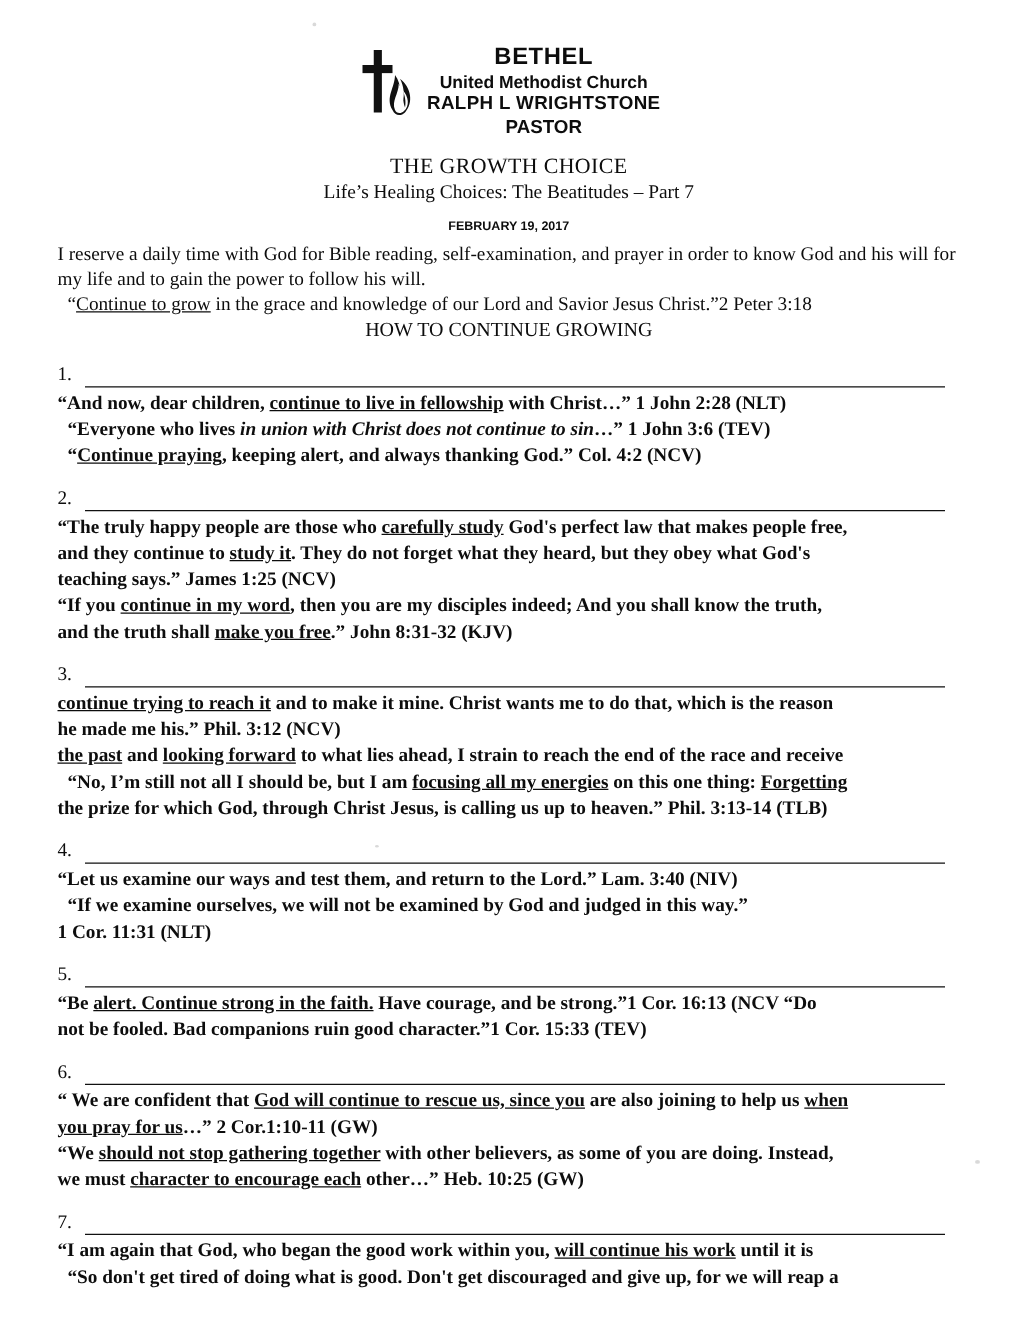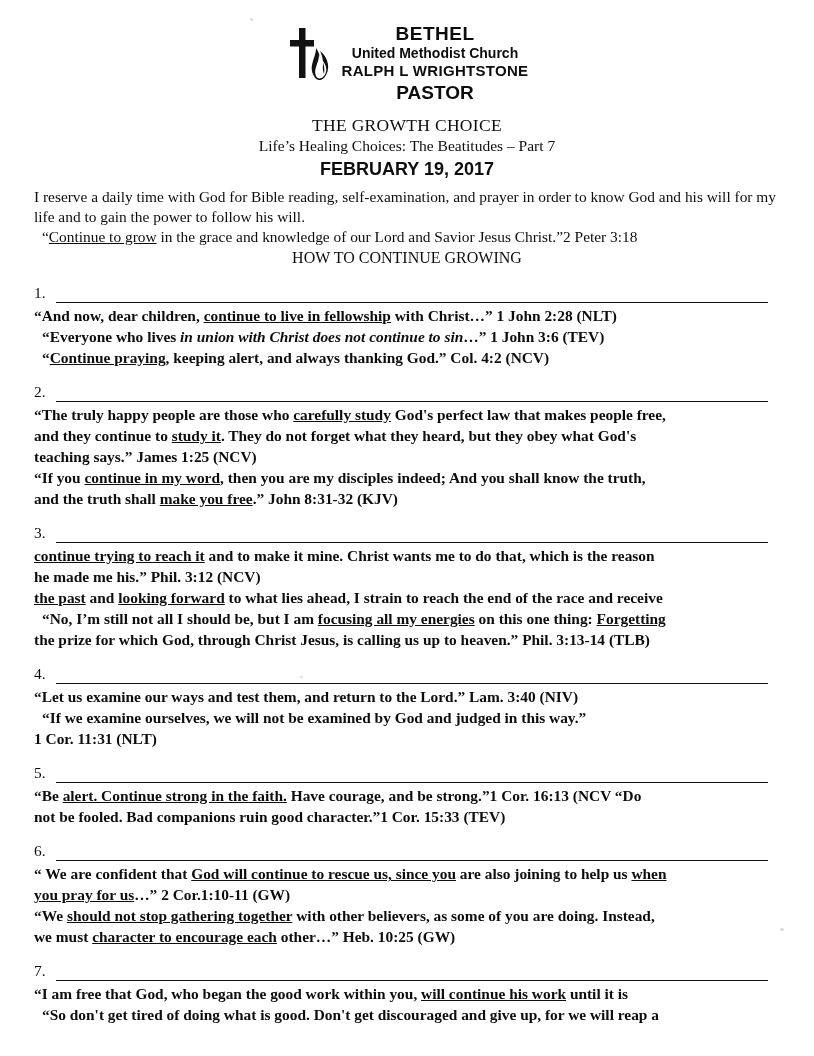--- a/index.html
+++ b/index.html
@@ -12,21 +12,21 @@
     height: 1056px;
     font-family: "Liberation Serif", serif;
     color: #0d0d0d;
     position: relative;
     overflow: hidden;
   }
   .page {
     position: relative;
     width: 814px;
     height: 844px;
-    padding: 0;
+    padding: 12px;
     box-sizing: border-box;
   }
 
   
   .letterhead {
     display: flex;
     align-items: flex-start;
     justify-content: center;
     padding-top: 22px;
     gap: 10px;
@@ -54,41 +54,41 @@
   }
   .pastor-name {
     font-family: "Liberation Sans", sans-serif;
     font-weight: bold;
     font-size: 15px;
     letter-spacing: 0.3px;
   }
   .pastor-title {
     font-family: "Liberation Sans", sans-serif;
     font-weight: bold;
-    font-size: 19px;
+    font-size: 15px;
   }
 
   
   .title-block {
     text-align: center;
     margin-top: 10px;
     line-height: 1.3;
   }
   .sermon-title {
     font-size: 17.5px;
     letter-spacing: 0.3px;
   }
   .series-title {
     font-size: 15.5px;
   }
   .sermon-date {
     font-family: "Liberation Sans", sans-serif;
     font-weight: bold;
-    font-size: 18px;
-    margin-top: 1px;
+    font-size: 10px;
+    margin-top: 11px;
   }
 
   
   .body-wrap {
     margin: 6px 34px 0 34px;
     font-size: 15.4px;
     line-height: 1.30;
   }
   p {
     margin: 0;
@@ -236,21 +236,21 @@
           <p class="para"><span>“ We are confident that </span><span class="u">God will continue to rescue us, since you</span><span> are also joining to help us </span><span class="u">when</span></p>
           <p class="para"><span class="u">you pray for us</span><span>…”      2 Cor.1:10-11 (GW)</span></p>
           <p class="para"><span>“We </span><span class="u">should not stop gathering together</span><span> with other believers, as some of you are doing.  Instead,</span></p>
           <p class="para"><span>we must </span><span class="u">character to encourage each</span><span> other…”  Heb. 10:25 (GW)</span></p>
         </div>
         <div class="point">
           <span class="point-num">7.</span>
           <span class="point-rule"></span>
         </div>
         <div class="point-block">
-          <p class="para"><span>“I am free that God, who began the good work within you, </span><span class="u">will continue his work</span><span> until it is</span></p>
+          <p class="para"><span>“I am again that God, who began the good work within you, </span><span class="u">will continue his work</span><span> until it is</span></p>
           <p class="para indent-2"><span>“So don't get tired of doing what is good. Don't get discouraged and give up, for we will reap a</span></p>
         </div>
       </div>
 
   </div>
 
   <div class="speck" style="left:250px; top:18px; width:3px; height:3px;"></div>
   <div class="speck" style="left:404px; top:126px; width:2px; height:2px;"></div>
   <div class="speck" style="left:300px; top:676px; width:3px; height:2px;"></div>
   <div class="speck" style="left:780px; top:928px; width:4px; height:3px;"></div>

